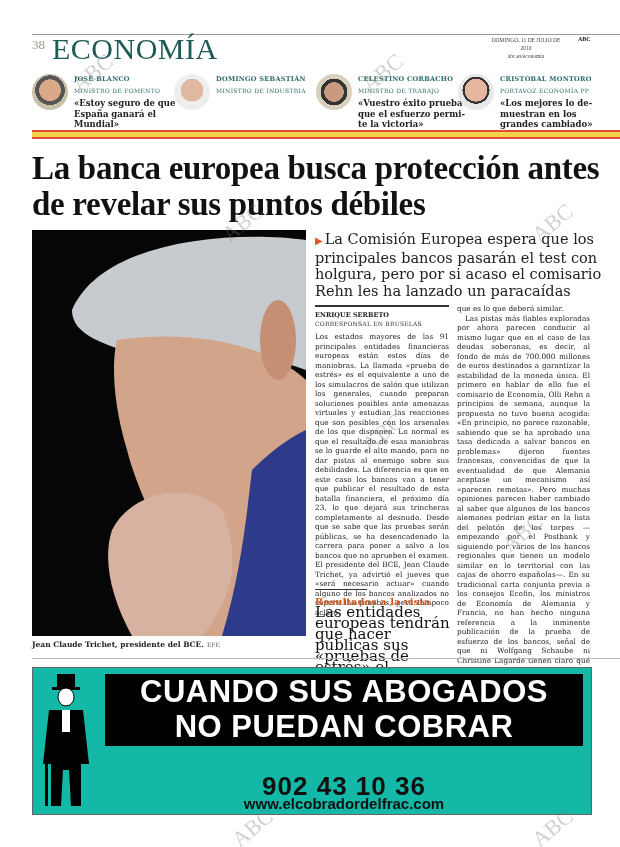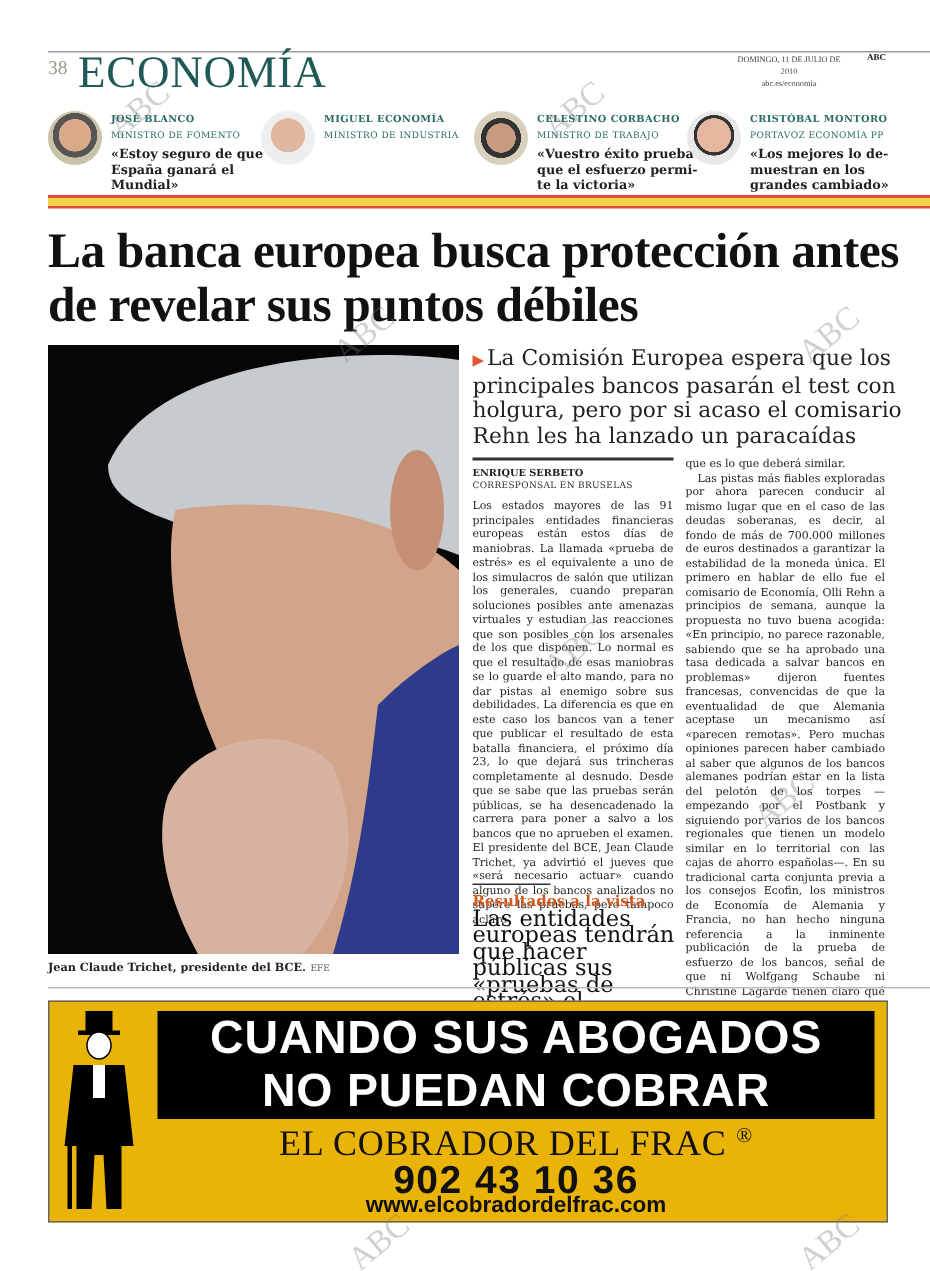--- a/index.html
+++ b/index.html
@@ -26,21 +26,21 @@
   .rule1{left:315px;top:305px;width:134px;height:2px;background:#333;}
   .byline{left:315px;top:311px;font-size:6.5px;font-weight:bold;color:#222;}
   .corr{left:315px;top:320px;font-size:6px;color:#333;letter-spacing:0.2px;}
   .col{position:absolute;font-size:7.3px;line-height:9.5px;text-align:justify;color:#222;}
   .col p{margin:0;text-indent:0;}
   .col p.ind{text-indent:8px;}
   .rule2{left:315px;top:589px;width:52px;height:1px;background:#333;}
   .kicker{left:315px;top:596px;font-size:10px;font-weight:bold;color:#d05a1e;}
   .deck{left:315px;top:607px;width:140px;font-size:15px;line-height:11px;font-weight:normal;color:#111;}
   .adline{left:32px;top:658px;width:588px;height:1px;background:#bbb;}
-  .ad{left:32px;top:667px;width:558px;height:146px;border:1px solid #666;background:#eab308;}
+  .ad{left:32px;top:667px;width:558px;height:146px;border:1px solid #666;background:#14b8a6;}
   .adblack{position:absolute;left:72px;top:6px;width:478px;height:72px;background:#000;color:#fff;font-family:"Liberation Sans",sans-serif;font-weight:bold;font-size:31px;line-height:35px;text-align:center;letter-spacing:0.5px;}
   .adbrand{position:absolute;left:72px;top:82px;width:478px;text-align:center;font-family:"Liberation Serif",serif;font-size:24px;color:#111;letter-spacing:0.5px;}
   .adbrand sup{font-size:14px;}
   .adphone{position:absolute;left:72px;top:103px;width:478px;text-align:center;font-family:"Liberation Sans",sans-serif;font-weight:bold;font-size:26px;color:#111;letter-spacing:1px;}
   .adurl{position:absolute;left:72px;top:127px;width:478px;text-align:center;font-family:"Liberation Sans",sans-serif;font-weight:bold;font-size:15px;color:#111;}
   .butler{position:absolute;left:8px;top:6px;width:50px;height:136px;}
   .wm{position:absolute;color:rgba(120,120,120,0.35);font-family:"Liberation Serif",serif;font-size:22px;transform:rotate(-40deg);pointer-events:none;}
 </style>
 </head>
 <body>
@@ -58,21 +58,21 @@
   <div class="avatar" style="background:radial-gradient(circle at 50% 45%,#d9a98a 0 40%,#555 41% 55%,#c9c2a8 56%);"></div>
   <div class="qtext">
     <div class="qname">JOSÉ BLANCO</div>
     <div class="qrole">MINISTRO DE FOMENTO</div>
     <div class="qbody">«Estoy seguro de que España ganará el Mundial»</div>
   </div>
 </div>
 <div class="quote" style="left:174px;">
   <div class="avatar" style="background:radial-gradient(circle at 50% 45%,#e0b8a0 0 42%,#eee 43%);"></div>
   <div class="qtext">
-    <div class="qname">MIGUEL ECONOMÍA</div>
+    <div class="qname">DOMINGO SEBASTIÁN</div>
     <div class="qrole">MINISTRO DE INDUSTRIA</div>
   </div>
 </div>
 <div class="quote" style="left:316px;">
   <div class="avatar" style="background:radial-gradient(circle at 50% 50%,#c89a80 0 38%,#333 39% 52%,#d8cfbd 53%);"></div>
   <div class="qtext">
     <div class="qname">CELESTINO CORBACHO</div>
     <div class="qrole">MINISTRO DE TRABAJO</div>
     <div class="qbody">«Vuestro éxito prueba que el esfuerzo permi-te la victoria»</div>
   </div>
@@ -133,21 +133,20 @@
     <rect x="11" y="13" width="28" height="3" fill="#000"></rect>
     <ellipse cx="25" cy="23" rx="8" ry="9" fill="#fff" stroke="#000"></ellipse>
     <path d="M8 36 L42 36 L48 90 L40 90 L40 132 L30 132 L28 96 L22 96 L20 132 L10 132 L10 90 L2 90Z" fill="#000"></path>
     <rect x="21" y="36" width="8" height="22" fill="#fff"></rect>
     <rect x="4" y="88" width="3" height="44" fill="#000"></rect>
   </svg>
   <div class="adblack">
     <div>CUANDO SUS ABOGADOS</div>
     <div>NO PUEDAN COBRAR</div>
   </div>
-  <div class="adbrand"><span>EL COBRADOR DEL FRAC</span> <sup>®</sup></div>
   <div class="adphone">902 43 10 36</div>
   <div class="adurl">www.elcobradordelfrac.com</div>
 </div>
 
 <div class="wm" style="left:70px;top:60px;">ABC</div>
 <div class="wm" style="left:360px;top:60px;">ABC</div>
 <div class="wm" style="left:530px;top:210px;">ABC</div>
 <div class="wm" style="left:220px;top:210px;">ABC</div>
 <div class="wm" style="left:360px;top:420px;">ABC</div>
 <div class="wm" style="left:500px;top:520px;">ABC</div>

